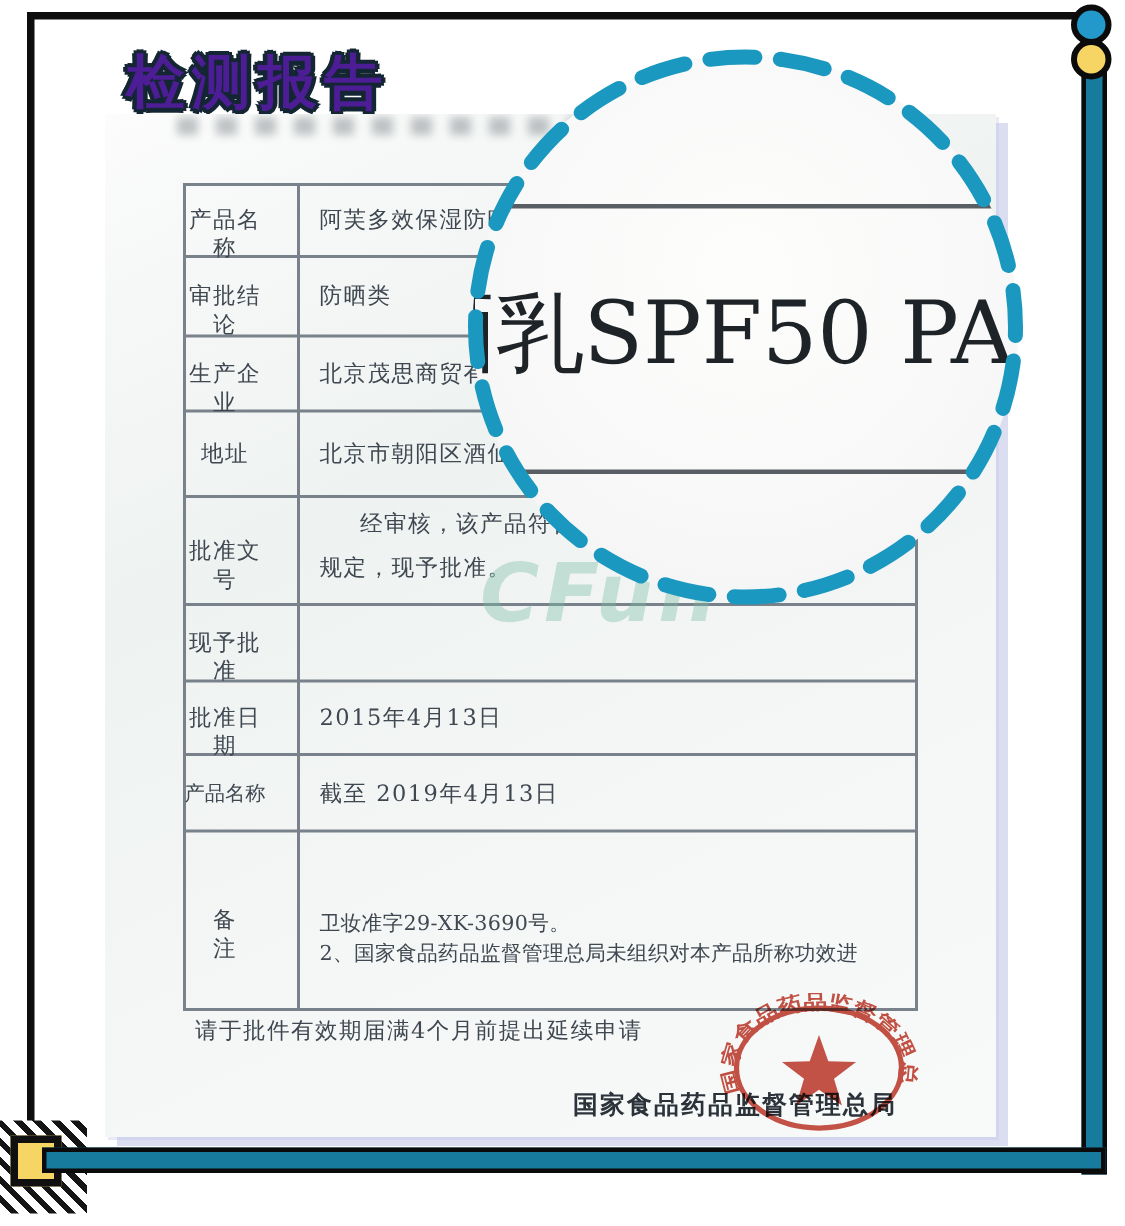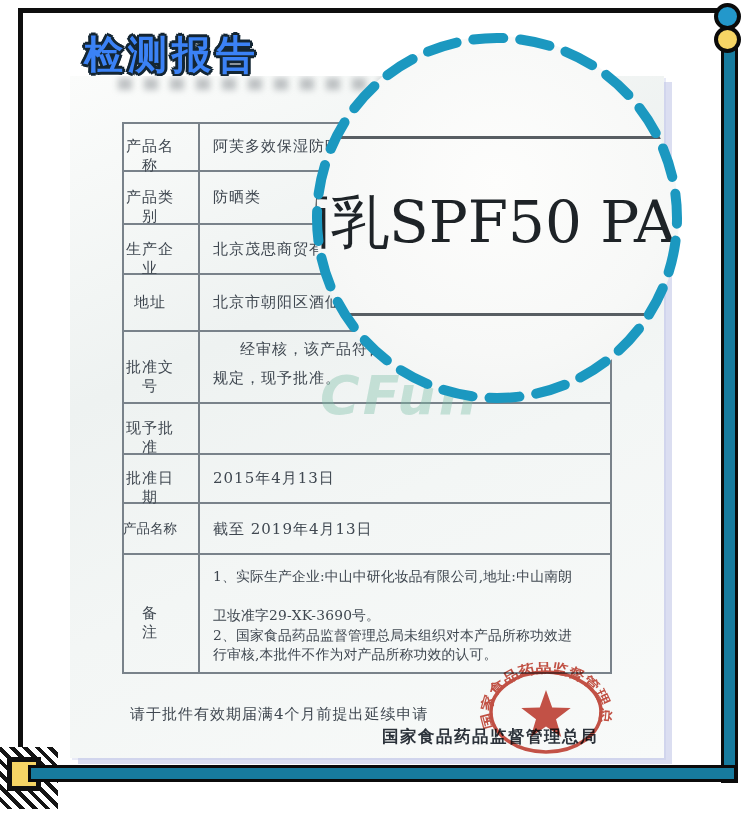--- a/index.html
+++ b/index.html
@@ -15,40 +15,40 @@
   .pin { position:absolute; width:27px; height:27px; border:4px solid #0b0b0b; border-radius:50%; }
   .pin-blue   { left:714px; top:3px;  background:#2398cb; }
   .pin-yellow { left:714px; top:26px; background:#f6d565; }
   .hatch { position:absolute; left:0; top:747px; width:58px; height:62px;
            background:repeating-linear-gradient(45deg,#ffffff 0 5px,#151515 5px 9px); }
   .square-yellow { position:absolute; left:7px; top:757px; width:34px; height:34px;
            background:#f6d565; border:5px solid #101010; }
 
   
   .page-title { position:absolute; left:84px; top:28px; font-size:39px; font-weight:900;
-    letter-spacing:5px; color:#3b82f6; font-family:"DejaVu Sans",sans-serif;
+    letter-spacing:5px; color:#4c1d95; font-family:"DejaVu Sans",sans-serif;
     text-shadow:-2px -2px 0 #142633, 2px -2px 0 #142633, -2px 2px 0 #142633, 2px 2px 0 #142633,
                 -3px 0 0 #142633, 3px 0 0 #142633, 0 -3px 0 #142633, 0 3px 0 #142633; }
 
   
   .photo { position:absolute; left:70px; top:76px; width:594px; height:682px; overflow:hidden;
     background:linear-gradient(155deg,#fbfcfb 0%,#eef2f1 35%,#f3f6f5 60%,#f8faf9 100%);
     box-shadow:8px 6px 0 rgba(190,195,230,.55), 2px 2px 0 rgba(190,195,230,.35); }
   .photo * { font-family:"DejaVu Serif","Liberation Serif",serif; color:#3f4750; }
   .blur-strip { position:absolute; left:48px; top:2px; width:400px; height:12px;
     background:repeating-linear-gradient(90deg, rgba(120,126,132,.45) 0 14px, rgba(120,126,132,0) 14px 26px);
     filter:blur(3px); }
   .hline { position:absolute; height:2px; background:#79828a; left:52px; width:488px; }
   .vline { position:absolute; width:2px;  background:#79828a; top:46px; height:552px; }
   .cell-label { position:absolute; left:52px; width:56px; text-align:center; font-size:15px; letter-spacing:1px; }
   .cell-value { position:absolute; left:143px; font-size:15px; letter-spacing:1px; white-space:nowrap; }
   .remark-line { position:absolute; left:143px; font-size:13.8px; white-space:nowrap; letter-spacing:.2px; }
   .watermark { position:absolute; left:250px; top:288px; font-size:54px; font-weight:800; font-style:italic;
     color:rgba(120,190,165,.38); letter-spacing:3px; font-family:"DejaVu Sans",sans-serif; }
-  .renewal { position:absolute; left:60px; top:602px; font-size:15px; letter-spacing:1px;margin-top:27px; }
+  .renewal { position:absolute; left:60px; top:602px; font-size:15px; letter-spacing:1px; }
   .agency  { position:absolute; left:312px; top:650px; font-size:16.5px; font-weight:700;
     letter-spacing:1.5px; color:#2b323a; }
   .stamp { position:absolute; left:406px; top:586px; width:140px; height:96px; opacity:.88;
     mix-blend-mode:multiply; }
 
   
   .magnifier { position:absolute; left:311px; top:32px; width:372px; height:372px; }
   .mag-inner { position:absolute; inset:4px; border-radius:50%; overflow:hidden;
     background:radial-gradient(circle at 50% 40%, #fdfdfc 0%, #f7f8f7 60%, #f0f2f1 100%); }
   .mag-line1 { position:absolute; left:0; top:100px; width:100%; height:2.5px; background:#585e63; }
@@ -84,42 +84,40 @@
     <div class="hline" style="top:326px"></div>
     <div class="hline" style="top:377px"></div>
     <div class="hline" style="top:426px"></div>
     <div class="hline" style="top:477px"></div>
     <div class="hline" style="top:596px"></div>
     <div class="vline" style="left:52px"></div>
     <div class="vline" style="left:128px"></div>
     <div class="vline" style="left:540px"></div>
 
     <div class="cell-label" style="top:61px">产品名称</div>
-    <div class="cell-label" style="top:112px">产品类别</div>
+    <div class="cell-label" style="top:112px">审批结论</div>
     <div class="cell-label" style="top:164px">生产企业</div>
     <div class="cell-label" style="top:217px">地址</div>
     <div class="cell-label" style="top:282px">批准文号</div>
     <div class="cell-label" style="top:343px">现予批准</div>
     <div class="cell-label" style="top:393px">批准日期</div>
     <div class="cell-label" style="top:444px; font-size:13.5px; letter-spacing:0;">产品名称</div>
     <div class="cell-label" style="top:528px">备　　注</div>
 
     <div class="cell-value" style="top:61px">阿芙多效保湿防晒</div>
     <div class="cell-value" style="top:112px">防晒类</div>
     <div class="cell-value" style="top:164px">北京茂思商贸有</div>
     <div class="cell-value" style="top:217px">北京市朝阳区酒仙</div>
     <div class="cell-value" style="top:264px; left:170px">经审核，该产品符合</div>
     <div class="cell-value" style="top:293px">规定，现予批准。</div>
     <div class="cell-value" style="top:393px">2015年4月13日</div>
     <div class="cell-value" style="top:444px">截至 2019年4月13日</div>
 
-    <div class="remark-line" style="top:492px">1、实际生产企业:中山中研化妆品有限公司,地址:中山南朗</div>
     <div class="remark-line" style="top:531px">卫妆准字29-XK-3690号。</div>
     <div class="remark-line" style="top:550.5px">2、国家食品药品监督管理总局未组织对本产品所称功效进</div>
-    <div class="remark-line" style="top:570px">行审核,本批件不作为对产品所称功效的认可。</div>
 
     <div class="watermark">CFun</div>
 
     <div class="renewal">请于批件有效期届满4个月前提出延续申请</div>
     <div class="agency">国家食品药品监督管理总局</div>
 
     <svg class="stamp" viewBox="0 0 140 96">
       <defs>
         <path id="stampArc" d="M 20,67 A 55,40 0 1 1 120,67" fill="none"></path>
       </defs>

